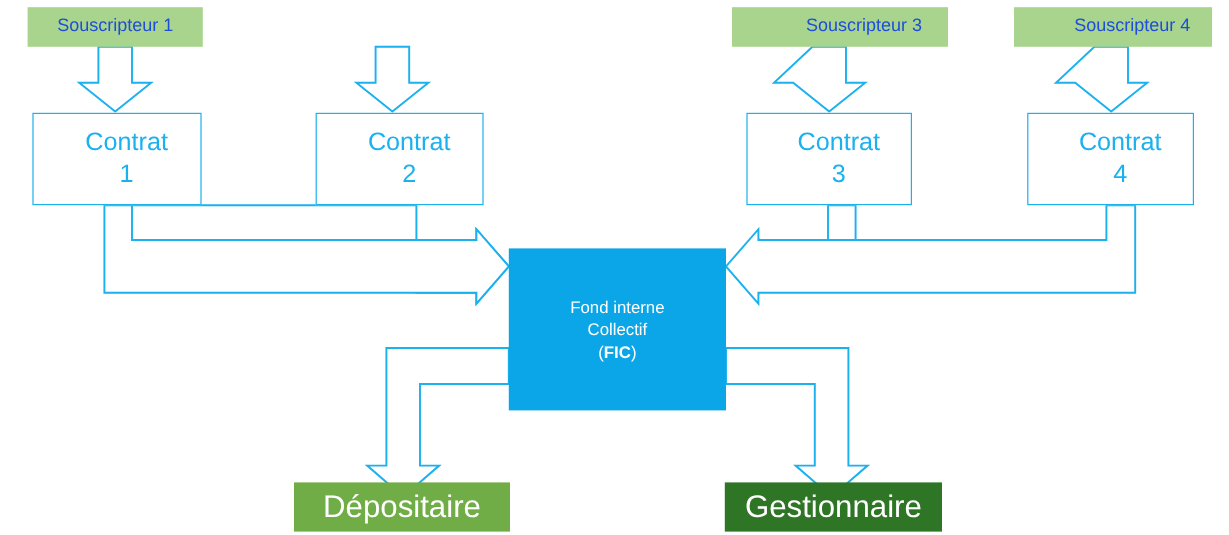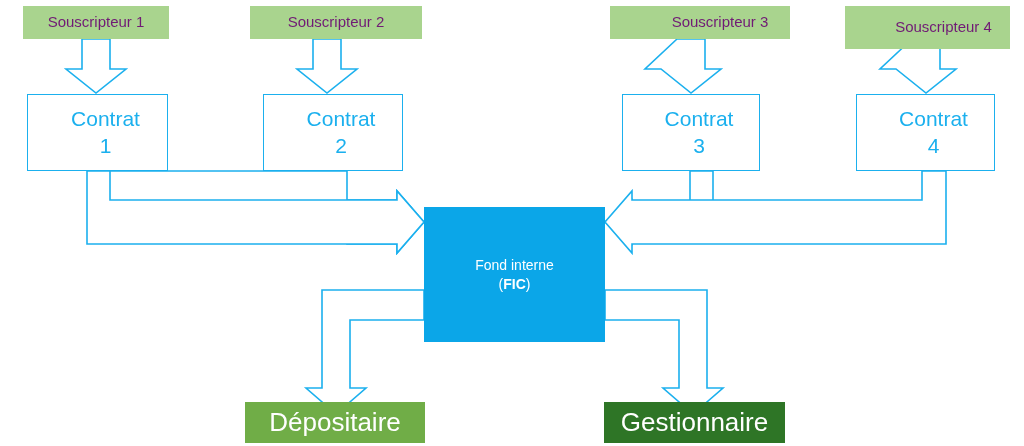--- a/index.html
+++ b/index.html
@@ -3,21 +3,21 @@
 <meta charset="utf-8">
 <style>
   html,body{margin:0;padding:0;background:#ffffff;}
   body{width:1024px;height:446px;font-family:"Liberation Sans",sans-serif;}
   #stage{position:relative;width:1024px;height:446px;overflow:hidden;background:#fff;}
   svg#wires{position:absolute;left:0;top:0;width:1024px;height:446px;}
 
   .node{position:absolute;display:flex;align-items:center;justify-content:center;
         box-sizing:border-box;text-align:center;}
 
-  .subscriber{background:#A9D48E;color:#701a75;font-size:15px;line-height:1.1;}
+  .subscriber{background:#A9D48E;color:#1d4ed8;font-size:15px;line-height:1.1;}
   .contract{background:#ffffff;border:1.6px solid #1BB0EE;color:#1BB0EE;
             font-size:21px;line-height:1.25;flex-direction:column;padding-left:16px;}
   .contract .c-line{display:block;}
   .fic{background:#0BA6E8;color:#ffffff;font-size:14px;line-height:1.32;
        flex-direction:column;}
   .fic .f-line{display:block;}
   .fic .f-bold{font-weight:bold;}
   .endnode{color:#ffffff;font-size:26px;}
   .deposit{background:#70AD47;}
   .manager{background:#2E7526;}
@@ -44,27 +44,24 @@
 
       <polygon points="424,290 322,290 322,388 306,388 336,414 366,388 350,388 350,320 424,320"></polygon>
 
       <polygon points="605,290 707,290 707,388 723,388 693,414 663,388 679,388 679,320 605,320"></polygon>
     </g>
   </svg>
 
   <div class="node subscriber" style="left:23px;top:6px;width:146px;height:33px;">
     <span>Souscripteur 1</span>
   </div>
-  <div class="node subscriber" style="left:250px;top:6px;width:172px;height:33px;">
-    <span>Souscripteur 2</span>
-  </div>
   <div class="node subscriber" style="left:610px;top:6px;width:180px;height:33px;padding-left:40px;">
     <span>Souscripteur 3</span>
   </div>
-  <div class="node subscriber" style="left:845px;top:6px;width:165px;height:43px;padding-left:32px;">
+  <div class="node subscriber" style="left:845px;top:6px;width:165px;height:33px;padding-left:32px;">
     <span>Souscripteur 4</span>
   </div>
 
   <div class="node contract" style="left:27px;top:94px;width:141px;height:77px;">
     <span class="c-line">Contrat</span>
     <span class="c-line">1</span>
   </div>
   <div class="node contract" style="left:263px;top:94px;width:140px;height:77px;">
     <span class="c-line">Contrat</span>
     <span class="c-line">2</span>
@@ -73,20 +70,21 @@
     <span class="c-line">Contrat</span>
     <span class="c-line">3</span>
   </div>
   <div class="node contract" style="left:856px;top:94px;width:139px;height:77px;">
     <span class="c-line">Contrat</span>
     <span class="c-line">4</span>
   </div>
 
   <div class="node fic" style="left:424px;top:207px;width:181px;height:135px;">
     <span class="f-line">Fond interne</span>
+    <span class="f-line">Collectif</span>
     <span class="f-line"><span>(</span><span class="f-bold">FIC</span><span>)</span></span>
   </div>
 
   <div class="node endnode deposit" style="left:245px;top:402px;width:180px;height:41px;">
     <span>Dépositaire</span>
   </div>
   <div class="node endnode manager" style="left:604px;top:402px;width:181px;height:41px;">
     <span>Gestionnaire</span>
   </div>
 

